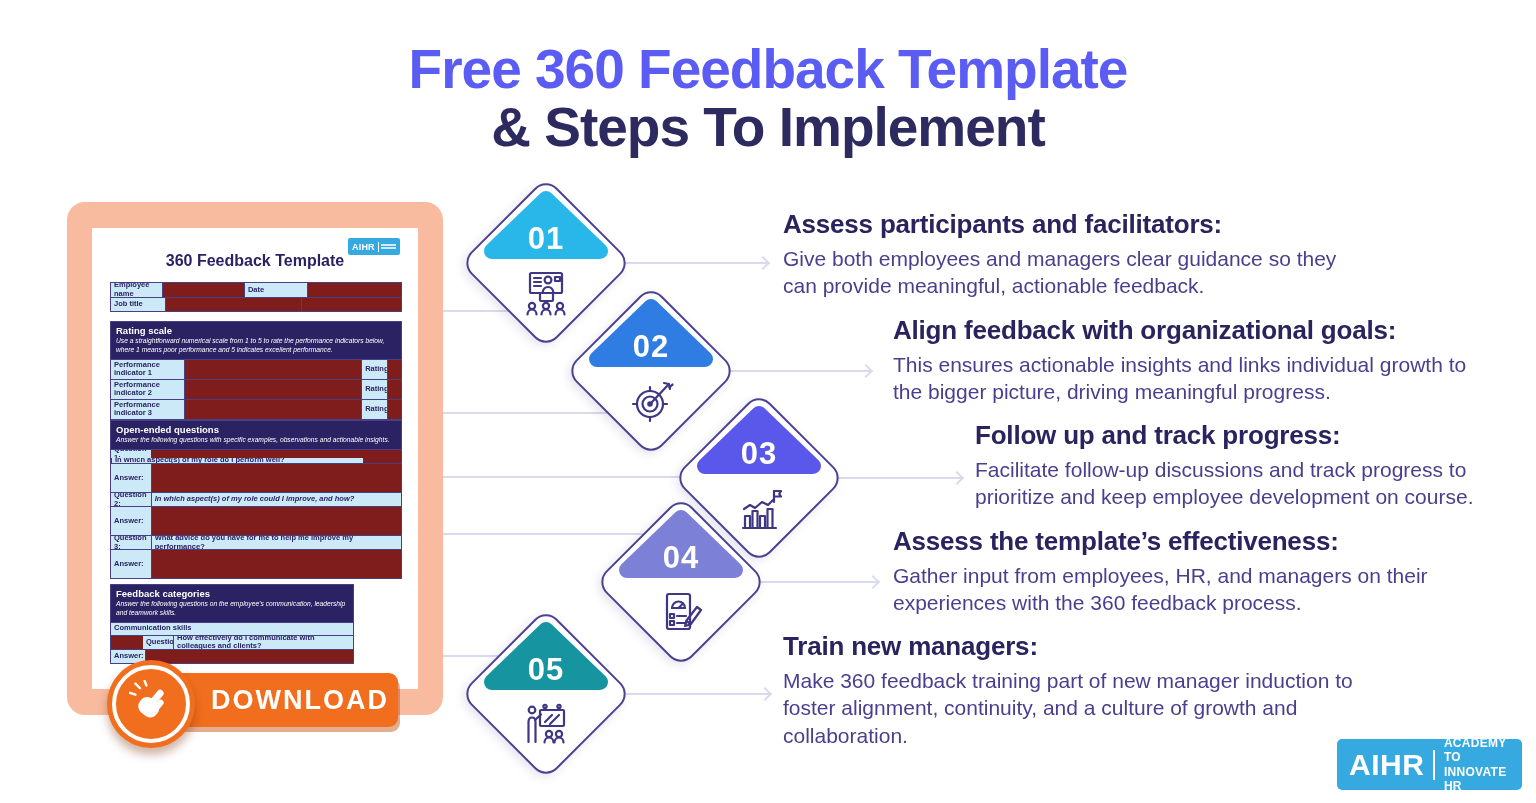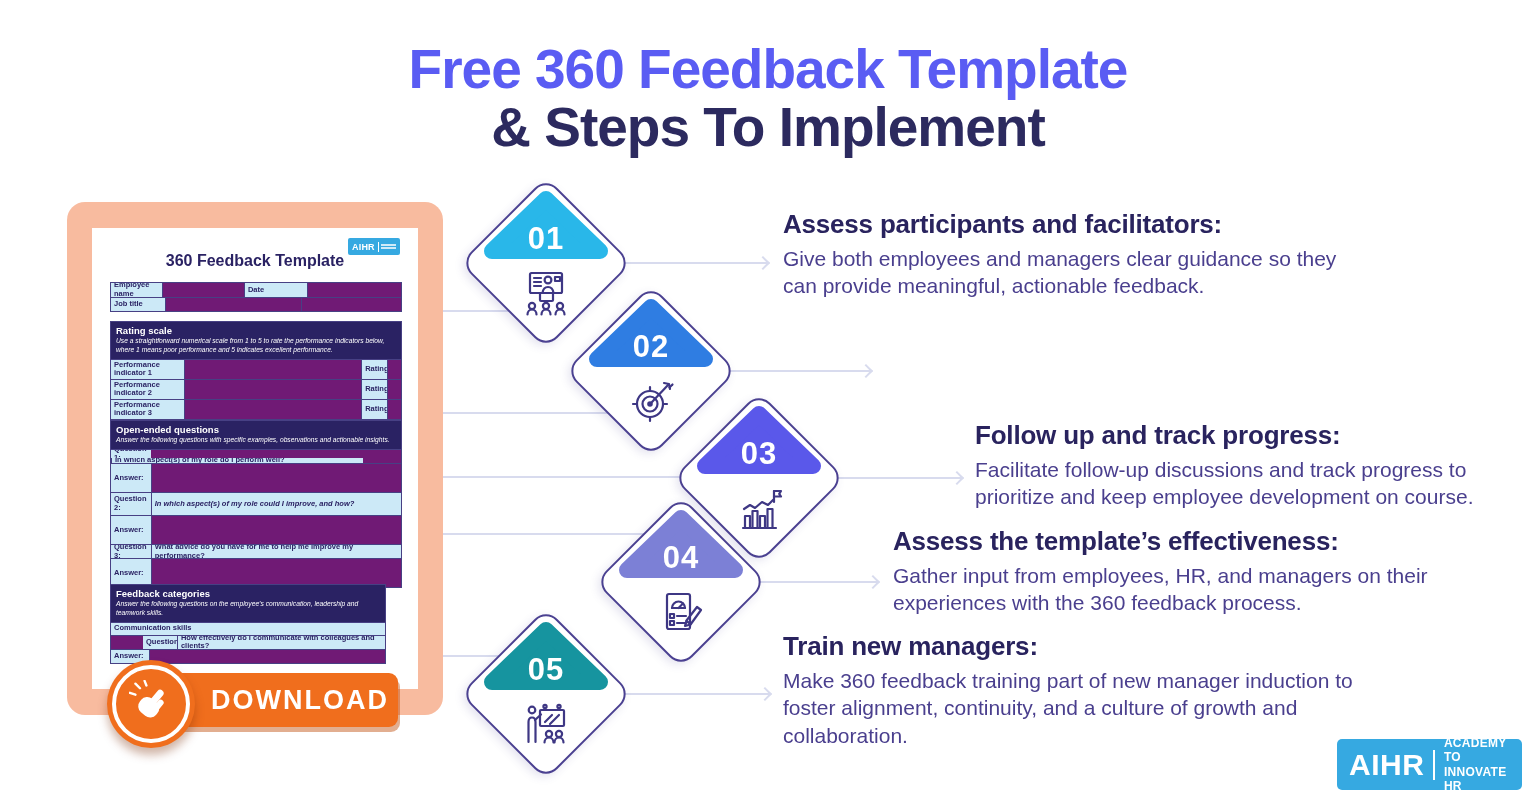--- a/index.html
+++ b/index.html
@@ -16,21 +16,21 @@
   .tablet { position:absolute; left:67px; top:202px; width:376px; height:513px; background:#F8BB9F; border-radius:18px; z-index:2; }
   .paper { position:absolute; left:92px; top:228px; width:326px; height:461px; background:#fff; z-index:3; }
 
   .mini-logo { position:absolute; left:256px; top:10px; width:52px; height:17px; background:#36A9E1; border-radius:2px; display:flex; align-items:center; padding:0 4px; gap:3px; }
   .mini-logo .b { color:#fff; font-weight:bold; font-size:9px; letter-spacing:0.2px; }
   .mini-logo .d { width:1px; height:10px; background:#fff; }
   .mini-logo .bars span { display:block; width:15px; height:2px; background:#cfeaf8; margin:1.5px 0; }
 
   .form-title { position:absolute; left:0; right:0; top:24px; text-align:center; font-size:16px; font-weight:bold; color:#2A2263; }
 
-  .ftable { position:absolute; border:1px solid #474084; background:#701a75; }
+  .ftable { position:absolute; border:1px solid #474084; background:#7f1d1d; }
   .frow { display:flex; border-top:1px solid #474084; }
   .frow:first-child { border-top:none; }
   .fcell { border-left:1px solid #474084; display:flex; align-items:center; padding:1px 3px; font-size:7.5px; font-weight:bold; color:#2A2263; overflow:hidden; line-height:1.15; }
   .fcell:first-child { border-left:none; }
   .blue { background:#CCE9F7; }
   .sect-head { background:#2A2263; color:#fff; padding:3px 5px 4px; }
   .sect-title { font-size:9.5px; font-weight:bold; line-height:1.2; }
   .sect-desc { font-size:6.7px; font-style:italic; line-height:1.3; margin-top:1px; }
 
   
@@ -146,39 +146,39 @@
         <div class="sect-desc">Answer the following questions with specific examples, observations and actionable insights.</div>
       </div>
       <div class="frow" style="height:14px;flex-direction:column;">
         <div class="fcell blue" style="width:40px;">Question 1:</div>
         <div class="fcell blue" style="width:252px;">In which aspect(s) of my role do I perform well?</div>
       </div>
       <div class="frow" style="height:29px;">
         <div class="fcell blue" style="width:40px;">Answer:</div>
         <div class="fcell" style="width:252px;"></div>
       </div>
-      <div class="frow" style="height:23px;">
+      <div class="frow" style="height:14px;">
         <div class="fcell blue" style="width:40px;">Question 2:</div>
         <div class="fcell blue" style="width:252px;font-style:italic;">In which aspect(s) of my role could I improve, and how?</div>
       </div>
       <div class="frow" style="height:29px;">
         <div class="fcell blue" style="width:40px;">Answer:</div>
         <div class="fcell" style="width:252px;"></div>
       </div>
       <div class="frow" style="height:14px;">
         <div class="fcell blue" style="width:40px;">Question 3:</div>
         <div class="fcell blue" style="width:252px;">What advice do you have for me to help me improve my performance?</div>
       </div>
       <div class="frow" style="height:29px;">
         <div class="fcell blue" style="width:40px;">Answer:</div>
         <div class="fcell" style="width:252px;"></div>
       </div>
     </div>
 
-    <div class="ftable" style="left:18px; top:356px; width:276px;">
+    <div class="ftable" style="left:18px; top:356px; width:244px;">
       <div class="sect-head">
         <div class="sect-title">Feedback categories</div>
         <div class="sect-desc">Answer the following questions on the employee’s communication, leadership and teamwork skills.</div>
       </div>
       <div class="frow" style="height:13px;">
         <div class="fcell blue" style="width:292px;">Communication skills</div>
       </div>
       <div class="frow" style="height:14px;padding-left:32px;">
         <div class="fcell blue" style="width:40px;">Question:</div>
         <div class="fcell blue" style="width:252px;">How effectively do I communicate with colleagues and clients?</div>
@@ -318,20 +318,24 @@
         <circle cx="37" cy="34" r="3.1"></circle>
           <path d="M32.5 42.5c0-3 2-5 4.5-5s4.5 2 4.5 5"></path>
       </svg>
     </div>
   </div>
 
   <div class="step-text" style="left:783px; top:209px; width:585px;">
     <div class="step-h">Assess participants and facilitators:</div>
     <div class="step-b">Give both employees and managers clear guidance so they can provide meaningful, actionable feedback.</div>
   </div>
+  <div class="step-text" style="left:893px; top:315px; width:585px;">
+    <div class="step-h">Align feedback with organizational goals:</div>
+    <div class="step-b">This ensures actionable insights and links individual growth to the bigger picture, driving meaningful progress.</div>
+  </div>
   <div class="step-text" style="left:975px; top:420px; width:540px;">
     <div class="step-h">Follow up and track progress:</div>
     <div class="step-b">Facilitate follow-up discussions and track progress to prioritize and keep employee development on course.</div>
   </div>
   <div class="step-text" style="left:893px; top:526px; width:560px;">
     <div class="step-h">Assess the template’s effectiveness:</div>
     <div class="step-b">Gather input from employees, HR, and managers on their experiences with the 360 feedback process.</div>
   </div>
   <div class="step-text" style="left:783px; top:631px; width:585px;">
     <div class="step-h">Train new managers:</div>

